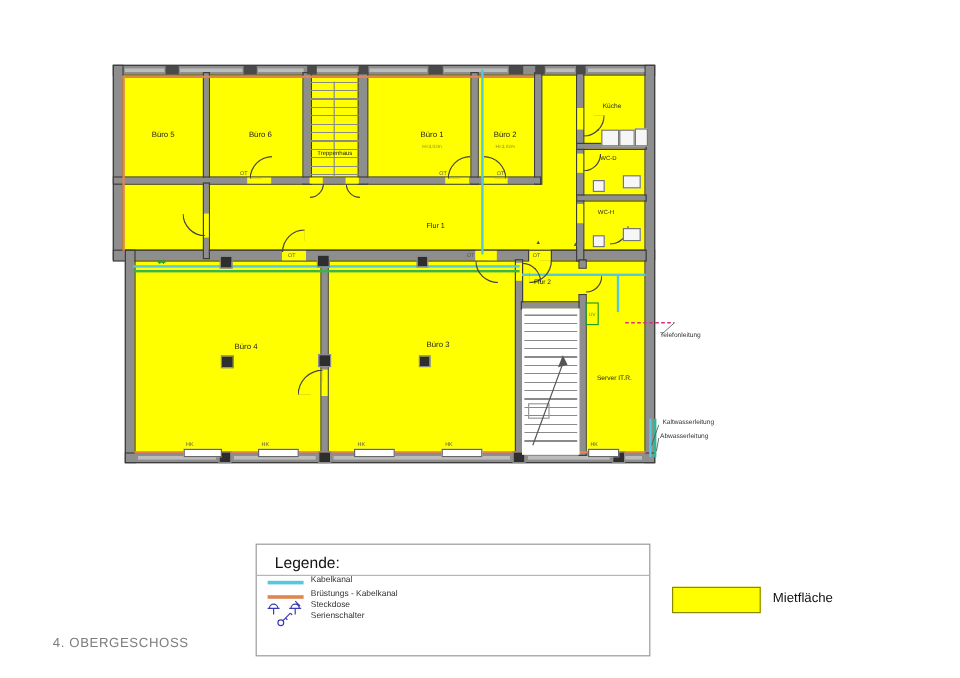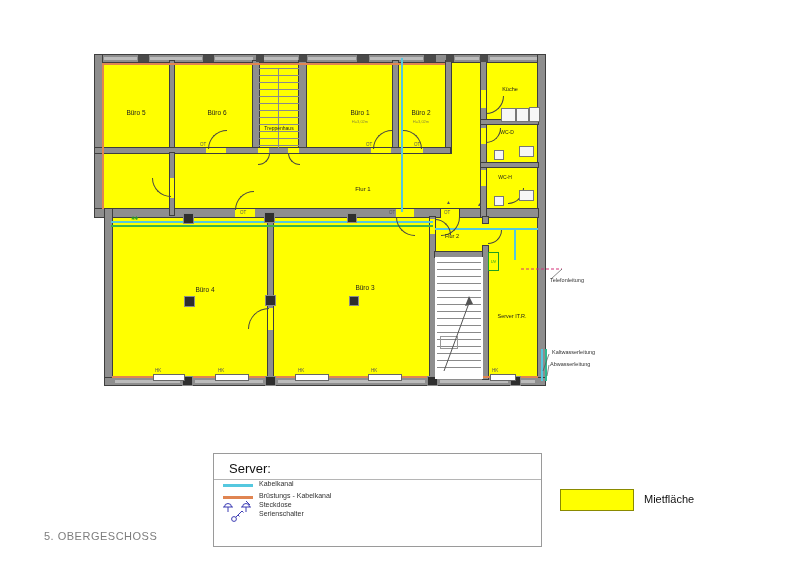--- a/index.html
+++ b/index.html
@@ -206,21 +206,21 @@
       <line x1="444" y1="371" x2="469" y2="303" stroke="#555" stroke-width="1"></line>
       <polygon points="465,306 473,304 469,296" fill="#555"></polygon>
       <line x1="521" y1="269" x2="562" y2="269" stroke="#d63078" stroke-width="1.2" stroke-dasharray="3,2"></line>
       <polyline points="562,269 551,279" stroke="#555" stroke-width="0.7" fill="none"></polyline>
       <polyline points="543,371 549,354" stroke="#555" stroke-width="0.7" fill="none"></polyline>
       <polyline points="547,376 549,365" stroke="#555" stroke-width="0.7" fill="none"></polyline>
     </svg>
   </div>
 
   <div class="legend-box">
-    <span class="legend-title">Server:</span>
+    <span class="legend-title">Legende:</span>
     <div class="legend-rule"></div>
 
     <div class="swatch-line" style="left:9px;top:30px;background:#55c8df;"></div>
     <span class="legend-item-label" style="left:45px;top:26px;">Kabelkanal</span>
 
     <div class="swatch-line" style="left:9px;top:42px;background:#e08552;"></div>
     <span class="legend-item-label" style="left:45px;top:38px;">Brüstungs - Kabelkanal</span>
 
     <svg class="abs" style="left:7px;top:46px;" width="34" height="13" viewBox="0 0 34 13">
       <g stroke="#3c3cb4" stroke-width="1" fill="none">
@@ -235,14 +235,14 @@
         <circle cx="4" cy="9" r="2.4"></circle>
         <path d="M5.8,7.2 L12,1 M12,1 L13.5,2.5 M8,5 L9.5,6.5"></path>
       </g>
     </svg>
     <span class="legend-item-label" style="left:45px;top:56px;">Serienschalter</span>
   </div>
 
   <div class="miet-swatch"></div>
   <span class="miet-label">Mietfläche</span>
 
-  <span class="floor-title">5. OBERGESCHOSS</span>
+  <span class="floor-title">4. OBERGESCHOSS</span>
 </div>
 
 </body></html>

